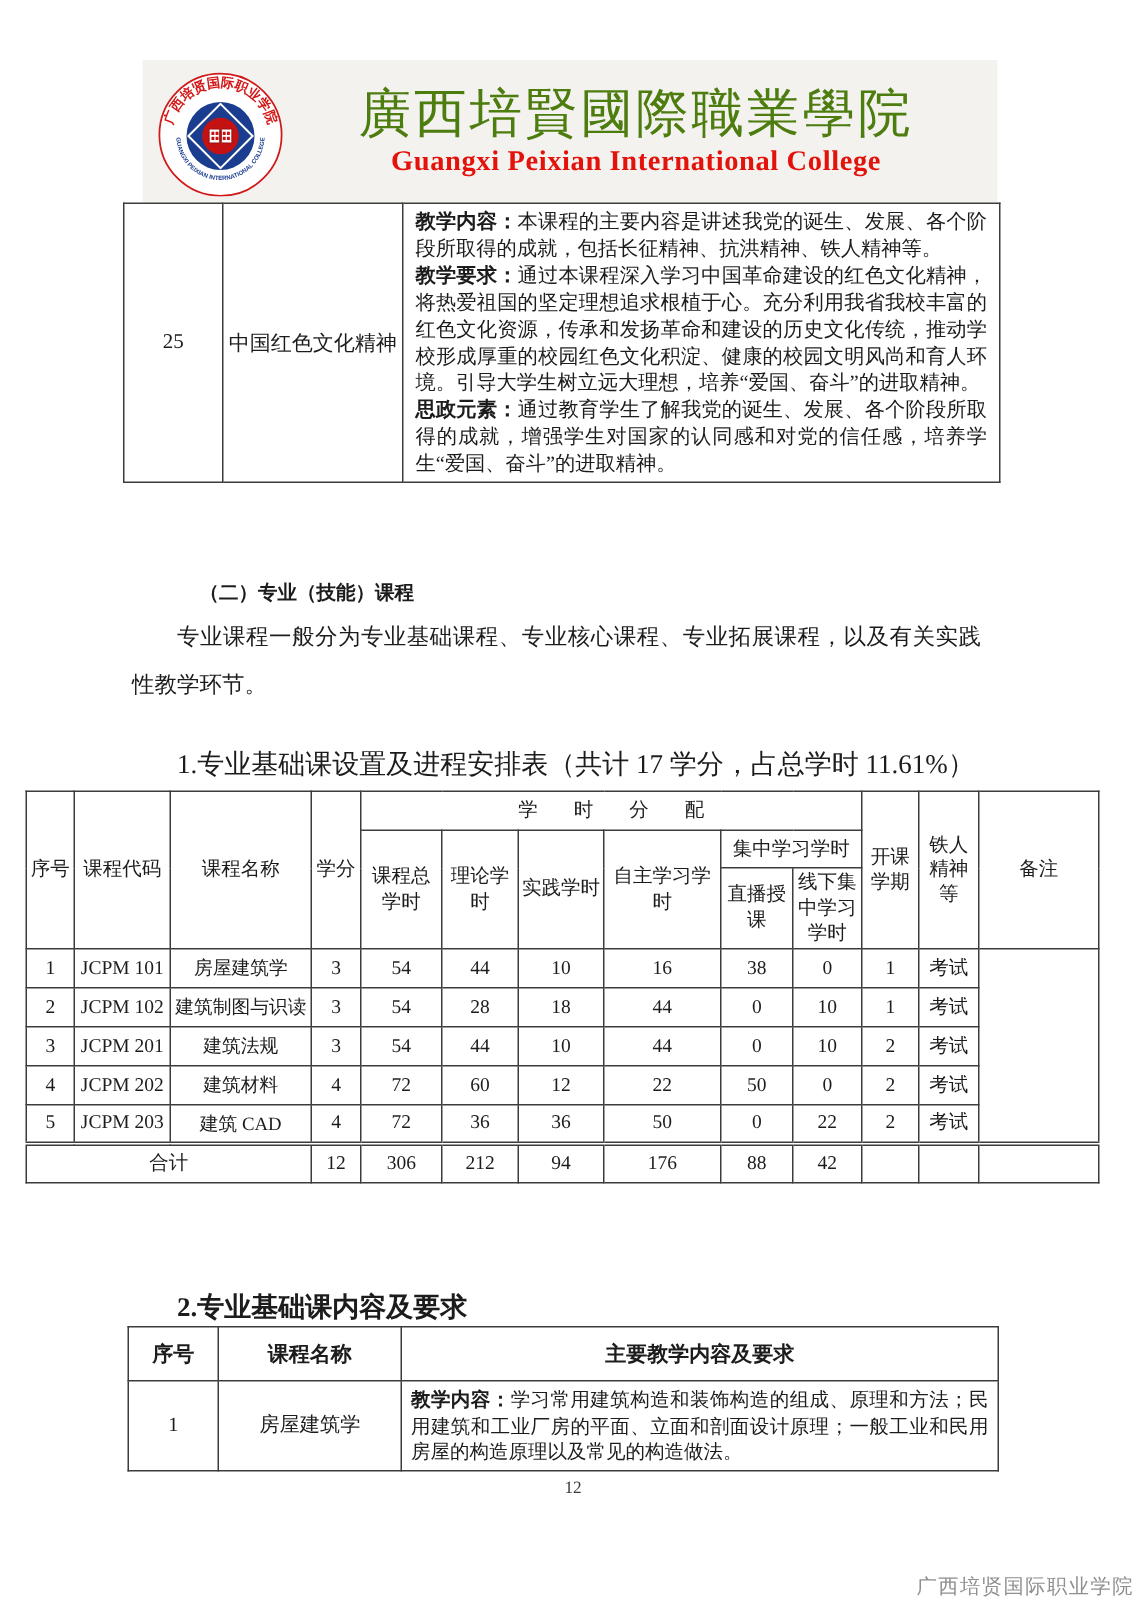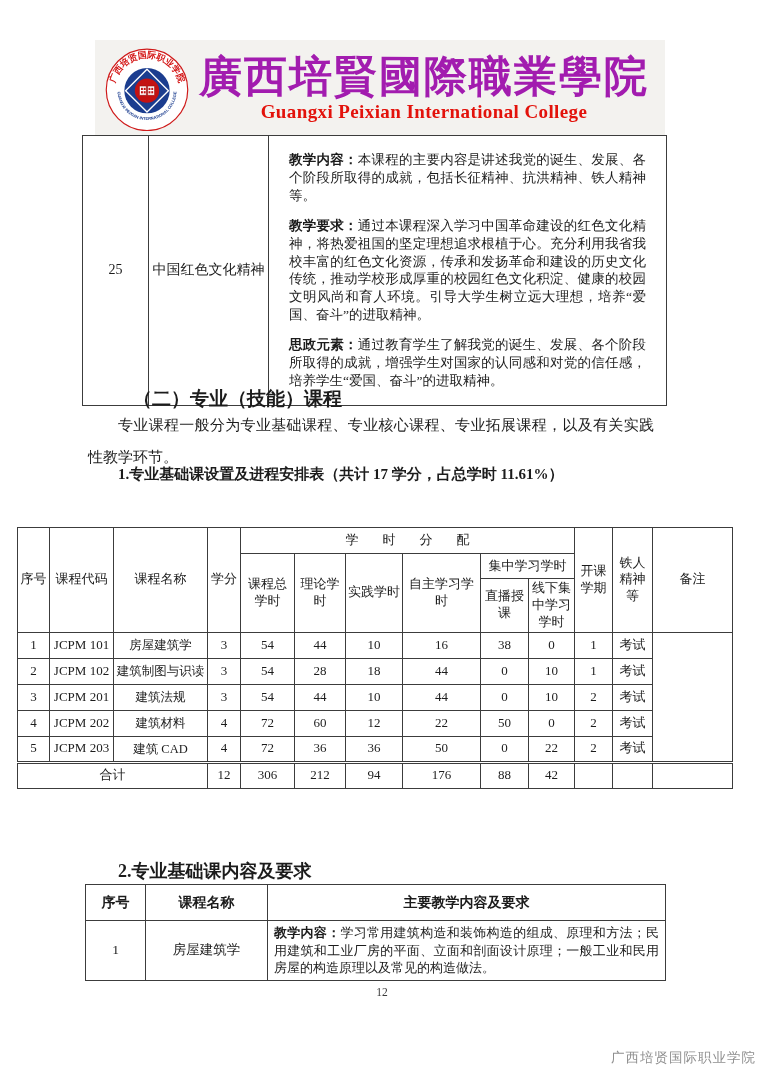--- a/index.html
+++ b/index.html
@@ -10,43 +10,43 @@
   }
 
   
   .banner {
     position:absolute; left:95px; top:40px; width:570px; height:95px;
     background:#f3f2ef; display:flex; align-items:center;
   }
   .logo-wrap { width:84px; height:84px; margin:2px 0 0 10px; flex:none; }
   .banner-titles { flex:1; text-align:center; padding-right:6px; }
   .title-zh {
-    font-size:43px; font-weight:bold; color:#a21caf; letter-spacing:2px;
+    font-size:35px; font-weight:normal; color:#4d7c0f; letter-spacing:2px;
     line-height:1.15; white-space:nowrap;
   }
   .title-en { font-size:19px; font-weight:bold; color:#e3120b; letter-spacing:0.4px; }
 
   
   .cont-table {
     position:absolute; left:82px; top:135px; width:584px;
     border-collapse:collapse; table-layout:fixed;
   }
   .cont-table td { border:1px solid #3c3c3c; vertical-align:middle; }
   .c-seq, .c-name { text-align:center; font-size:14px;margin-left:13px; }
   .c-detail { font-size:13.5px; line-height:17.9px; padding:3px 8px; text-align:justify; }
-  .c-detail p { margin:12px; }
+  .c-detail p { margin:0; }
   .lbl { font-weight:bold; }
 
   
-  .sec-heading { position:absolute; left:133px; top:386px; font-size:19px; font-weight:bold; }
+  .sec-heading { position:absolute; left:133px; top:386px; font-size:13px; font-weight:bold; }
   .intro {
     position:absolute; left:88px; top:410px; width:566px;
     font-size:15px; line-height:31.5px; text-align:justify; text-indent:2em;
   }
-  .t1-title { position:absolute; left:118px; top:465px; font-size:15px; font-weight:bold; }
+  .t1-title { position:absolute; left:118px; top:497px; font-size:18px; font-weight:normal; }
   .t2-title { position:absolute; left:118px; top:859px; font-size:18px; font-weight:bold; }
 
   
   .sched {
     position:absolute; left:17px; top:527px; width:716px;
     border-collapse:collapse; table-layout:fixed;
     font-size:13px; text-align:center;
   }
   .sched th, .sched td {
     border:1px solid #3c3c3c; font-weight:normal; padding:1px 1px;

